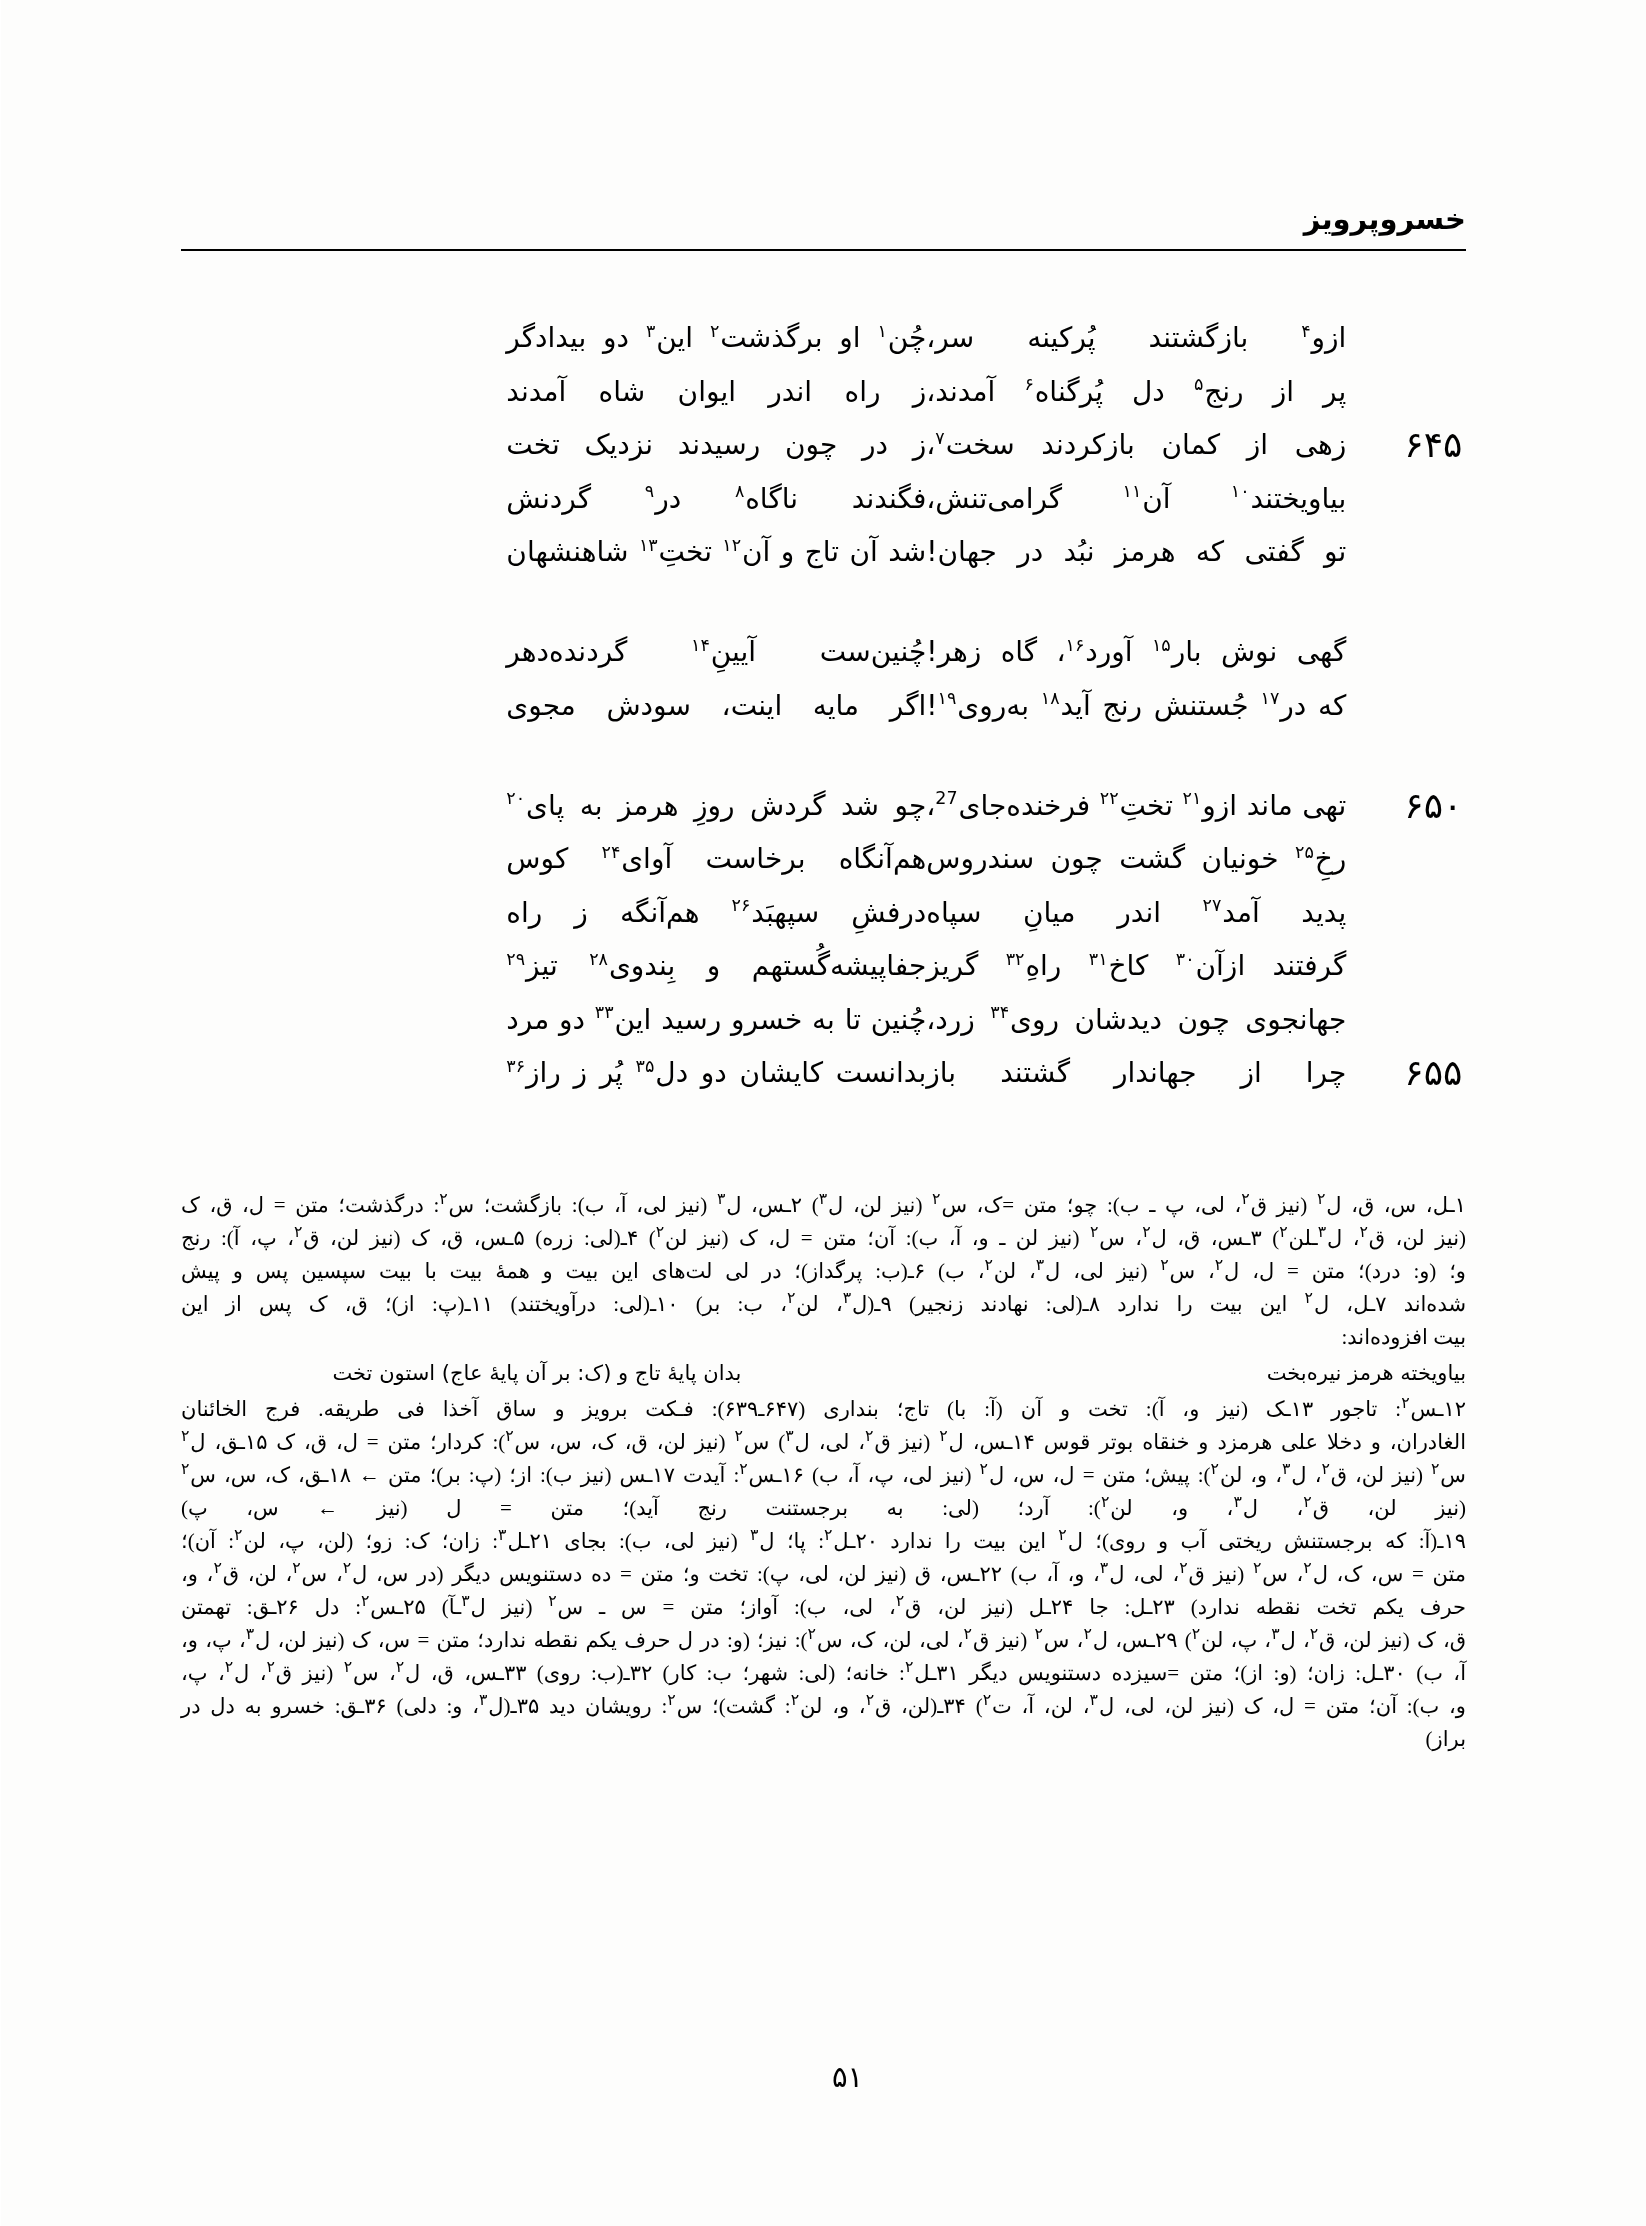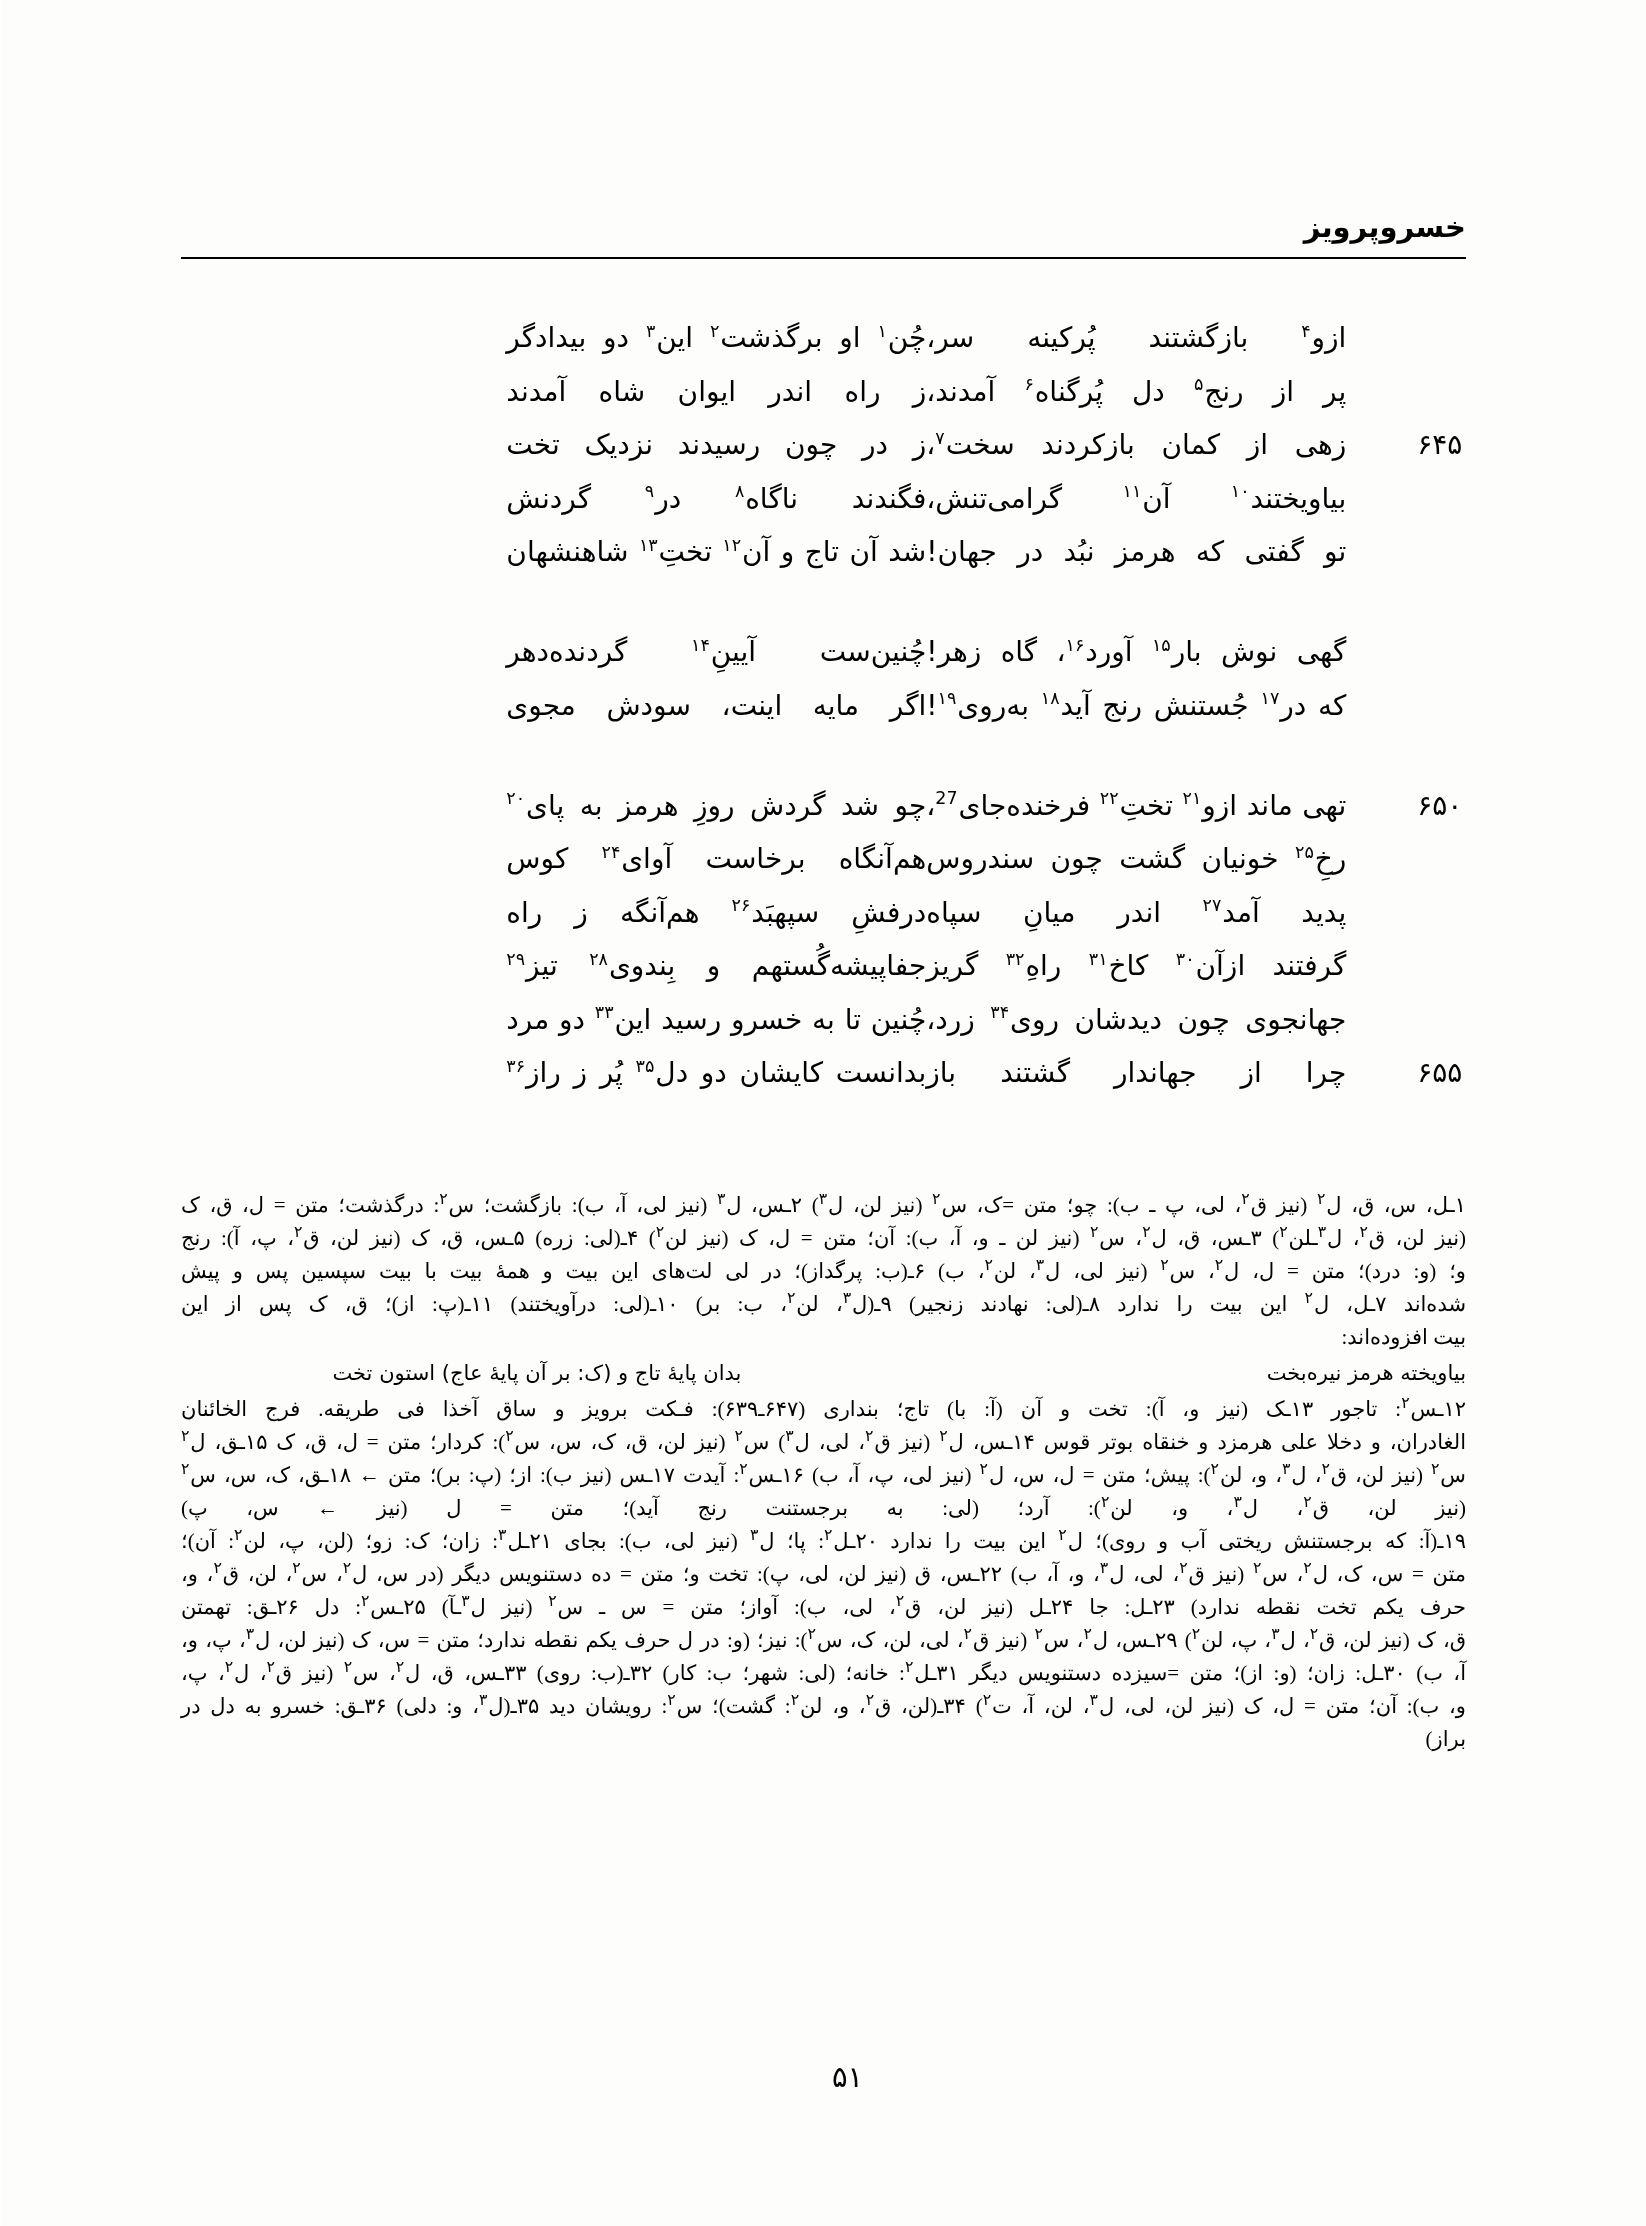--- a/index.html
+++ b/index.html
@@ -13,21 +13,21 @@
     overflow:hidden;
   }
   .page{
     position:absolute;inset:0;
     background:#fdfdfc;
   }
 
   
   .runhead-wrap{
     position:absolute;
-    top:213px;
+    top:205px;
     right:181px;
     left:181px;
   }
   .runhead{
     font-size:29px;
     font-weight:bold;
     line-height:1;
     letter-spacing:0;
     padding-bottom:9.2px;
   }
@@ -50,21 +50,21 @@
   .couplet{
     display:flex;
     flex-direction:row;
     align-items:flex-start;
     margin-bottom:5.5px;
     min-height:48px;
   }
   .vnum{
     width:79px;
     flex:0 0 79px;
-    font-size:28px;
+    font-size:36px;
     line-height:48px;
     text-align:right;
     padding-right:3.7px;
     letter-spacing:0.9px;
   }
   .hemi{
     flex:0 0 auto;
     font-size:28px;
     line-height:48px;
     white-space:nowrap;

